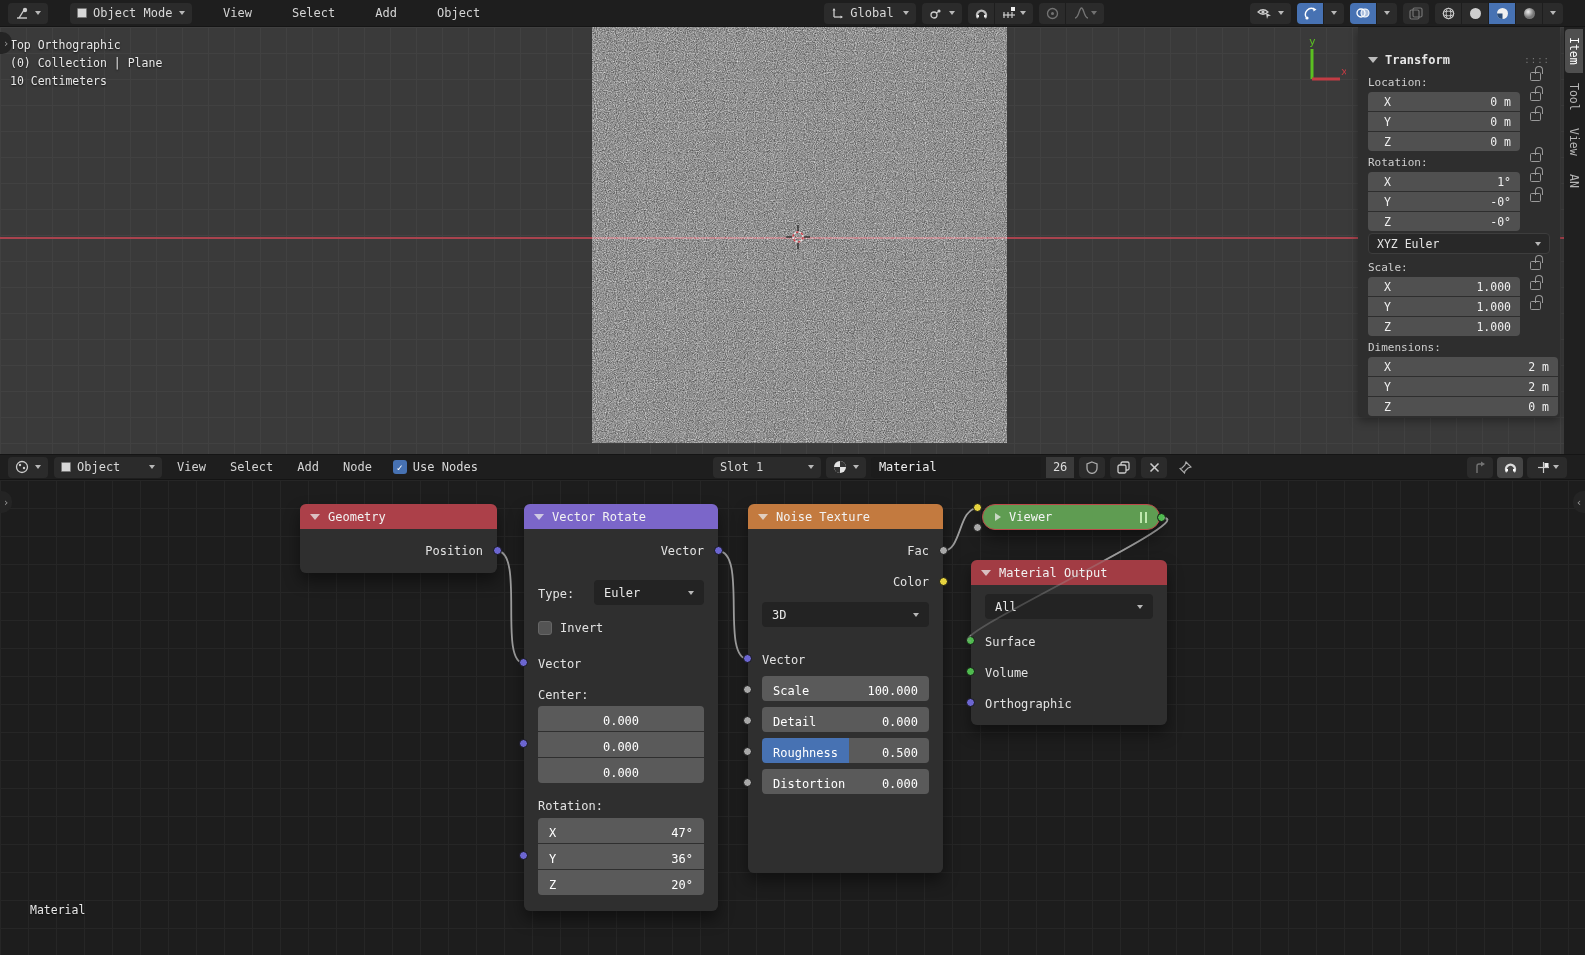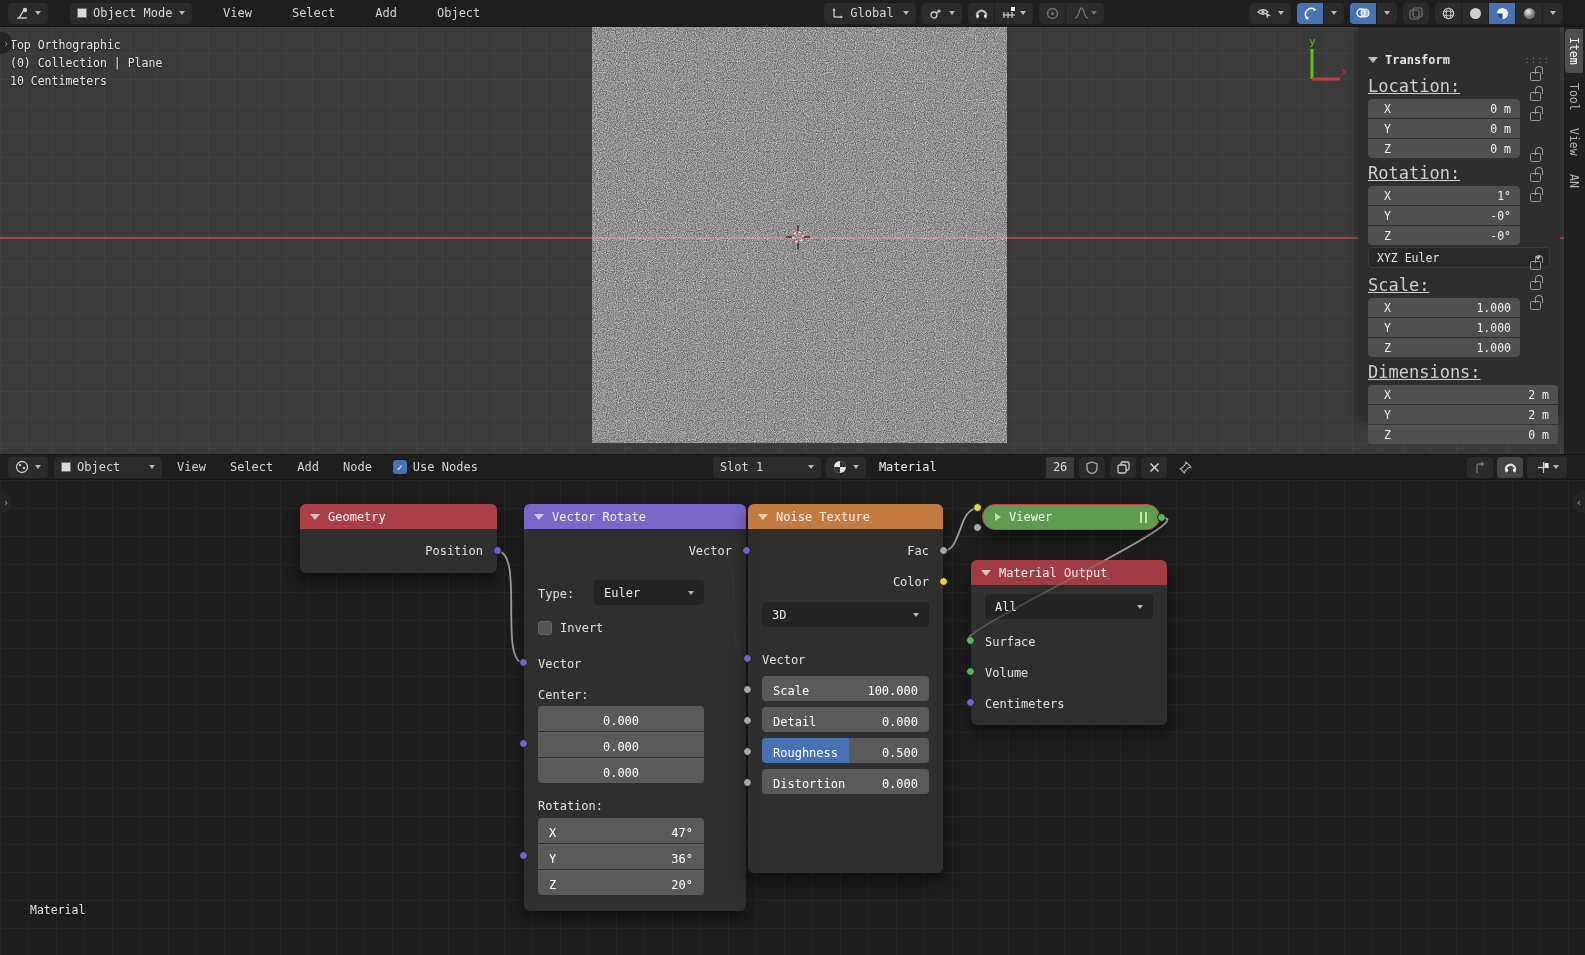--- a/index.html
+++ b/index.html
@@ -40,21 +40,21 @@
   .edge-toggle { position:absolute; width:12px; height:22px; background:#242424; color:#999;
     display:flex; align-items:center; justify-content:center; font-size:11px; }
   .edge-left { left:0; border-radius:0 10px 10px 0; }
   .edge-right { right:0; border-radius:10px 0 0 10px; }
 
   
   #sidebar { position:absolute; top:0; left:1358px; width:202px; height:390px; background:#2e2e2e;
     border-radius:0 0 4px 4px; padding:24px 0 8px 0; box-shadow:0 4px 10px rgba(0,0,0,.35); }
   .sb-head { display:flex; align-items:center; gap:7px; padding:2px 10px 6px 10px; color:#e6e6e6; }
   .sb-drag { margin-left:auto; color:#777; letter-spacing:1px; font-size:9px; }
-  .sb-label { padding:3px 10px 3px 10px; color:#cfcfcf; font-size:17px;text-decoration:underline; }
+  .sb-label { padding:3px 10px 3px 10px; color:#cfcfcf; font-size:11px; }
   .fld-stack { margin:0 0 2px 10px; width:152px; }
   .fld-stack.wide { width:190px; }
   .fld { height:19px; background:#505050; display:flex; align-items:center; padding:0 9px 0 16px;
     margin-bottom:1px; color:#f0f0f0; font-size:11.5px; }
   .fld:first-child { border-radius:4px 4px 0 0; }
   .fld:last-child { border-radius:0 0 4px 4px; margin-bottom:0; }
   .fld .val { margin-left:auto; }
   .lockcol { position:absolute; width:16px; }
   .lock { position:relative; width:13px; height:14px; display:block; margin:3px 0 6px 0; }
   .lock::before { content:""; position:absolute; left:0; top:6px; width:9px; height:7px;
@@ -504,21 +504,21 @@
       <div class="nhead" style="background:#ac4049">
         <span class="tri down"></span>
         <span>Geometry</span>
       </div>
       <div class="nrow" style="top:37px">
         <span class="right">Position</span>
       </div>
       <span class="sock s-vec" style="right:-5px; top:42px"></span>
     </div>
 
-    <div class="node" style="left:524px; top:24px; width:222px; height:407px;">
+    <div class="node" style="left:524px; top:24px; width:194px; height:407px;">
       <div class="nhead" style="background:#7b66c9">
         <span class="tri down"></span>
         <span>Vector Rotate</span>
       </div>
       <div class="nrow" style="top:37px">
           <span class="right">Vector</span>
         </div>
       <span class="sock s-vec" style="right:-5px; top:42px"></span>
 
       <div class="nrow" style="top:80px">
@@ -645,21 +645,21 @@
       </div>
       <div class="nrow" style="top:72px">
           <span>Surface</span>
         </div>
       <span class="sock s-grn" style="left:-5px; top:76px"></span>
       <div class="nrow" style="top:103px">
           <span>Volume</span>
         </div>
       <span class="sock s-grn" style="left:-5px; top:107px"></span>
       <div class="nrow" style="top:134px">
-          <span>Centimeters</span>
+          <span>Orthographic</span>
         </div>
       <span class="sock s-vec" style="left:-5px; top:138px"></span>
     </div>
 
     <svg id="nodesvg2" width="1585" height="475">
       <path class="wire" d="M1163,38 C1205,38 935,161 971,161"></path>
     </svg>
 
     <div class="nm-overlay">Material</div>
     <div class="edge-toggle edge-left" style="top:11px">›</div>

